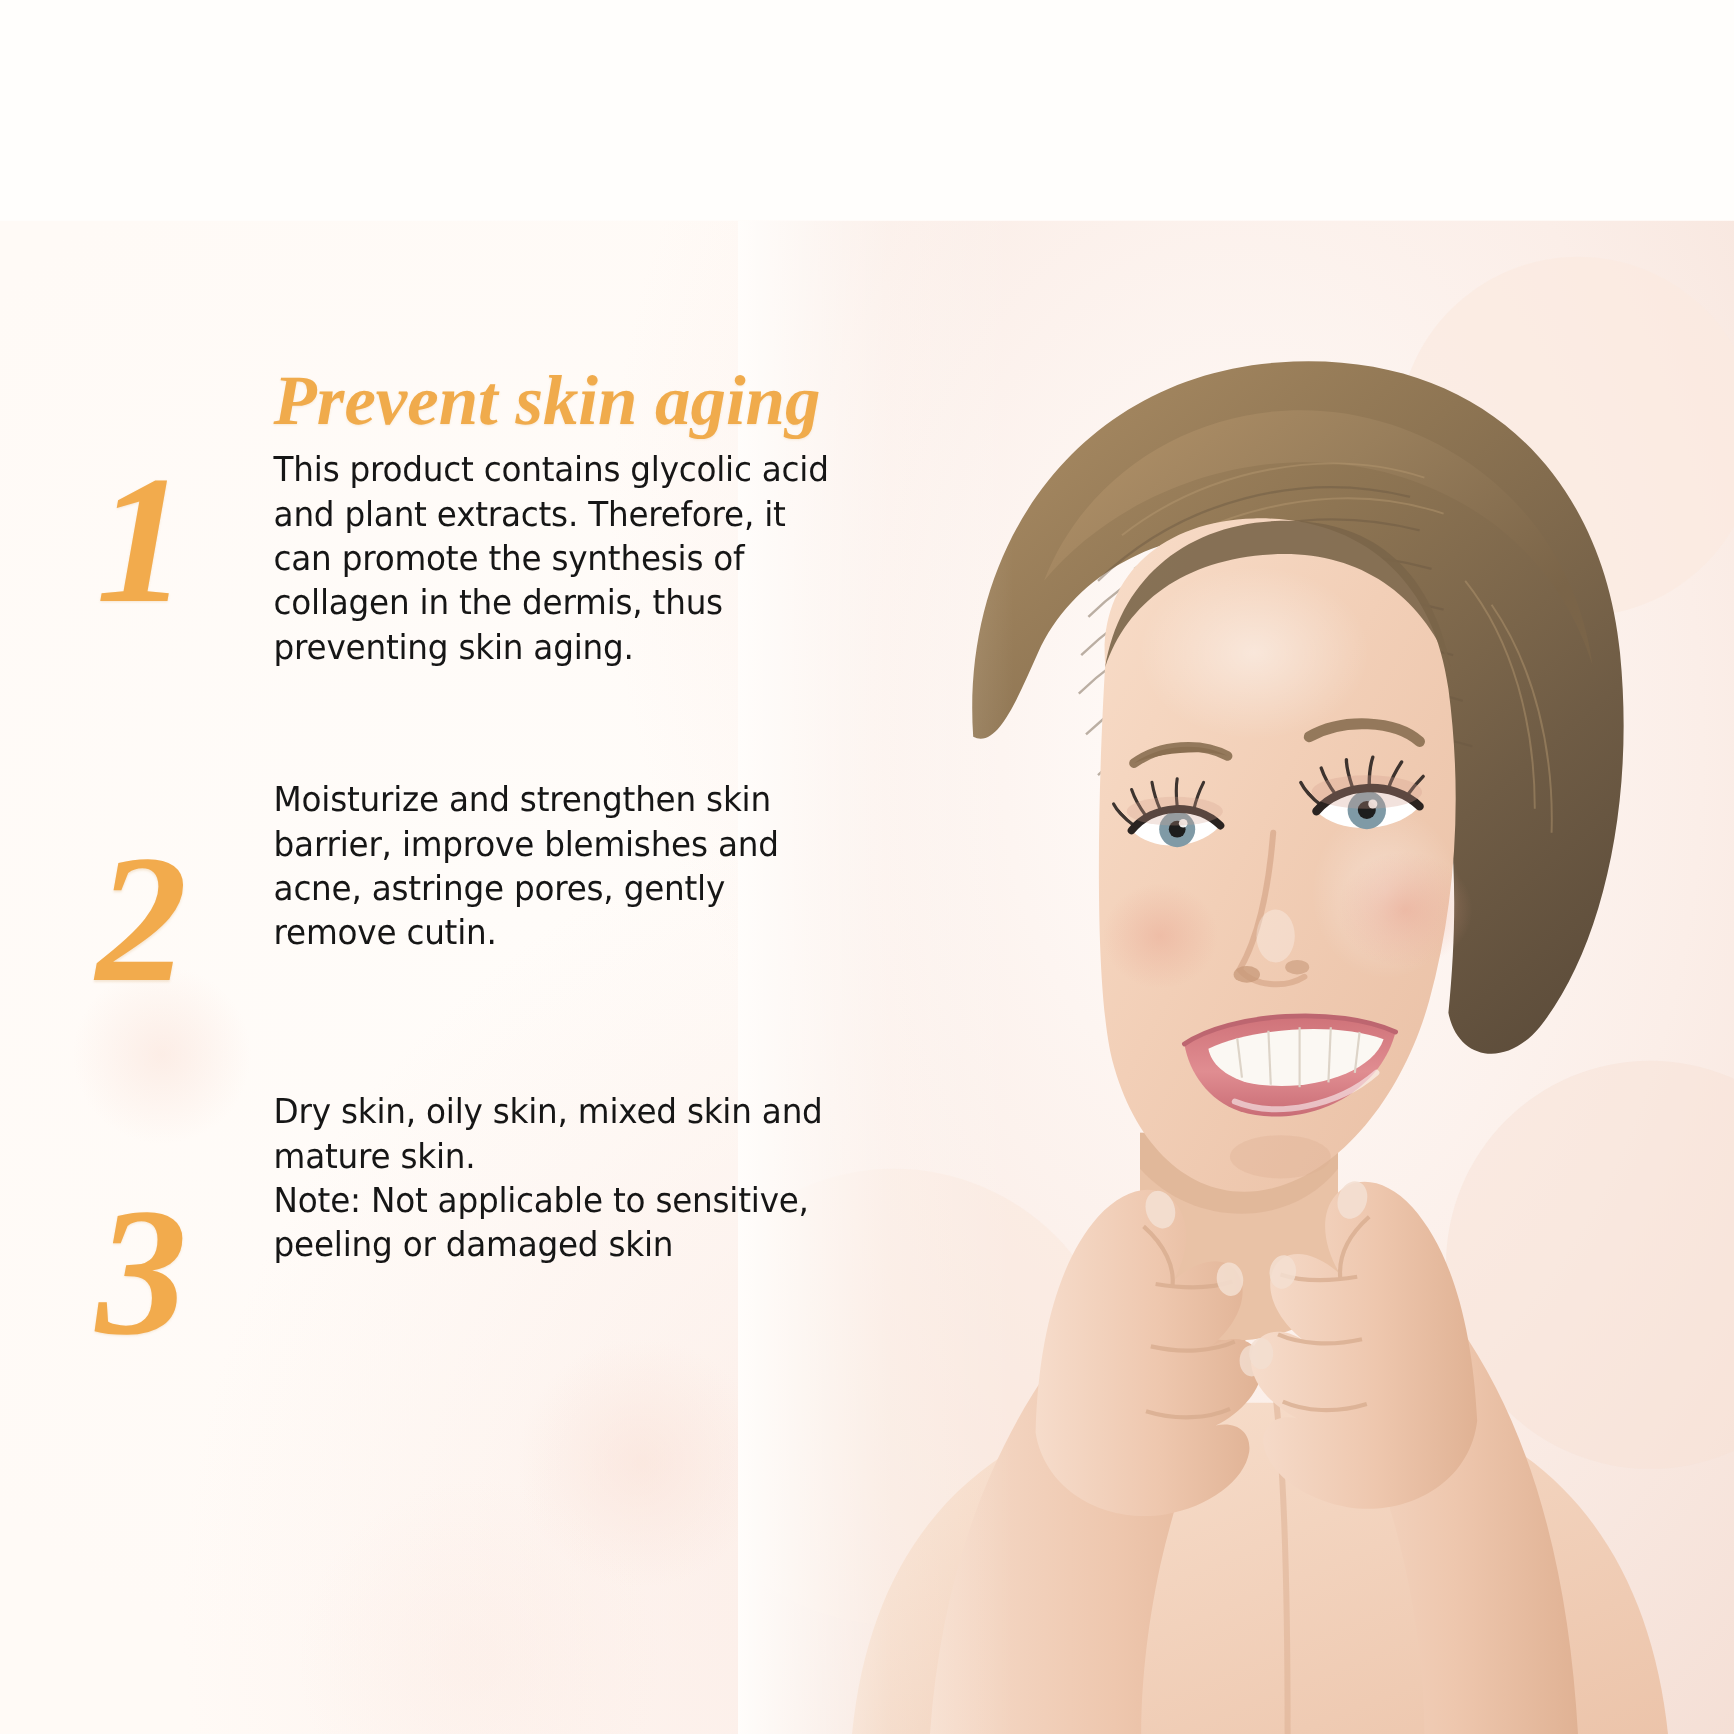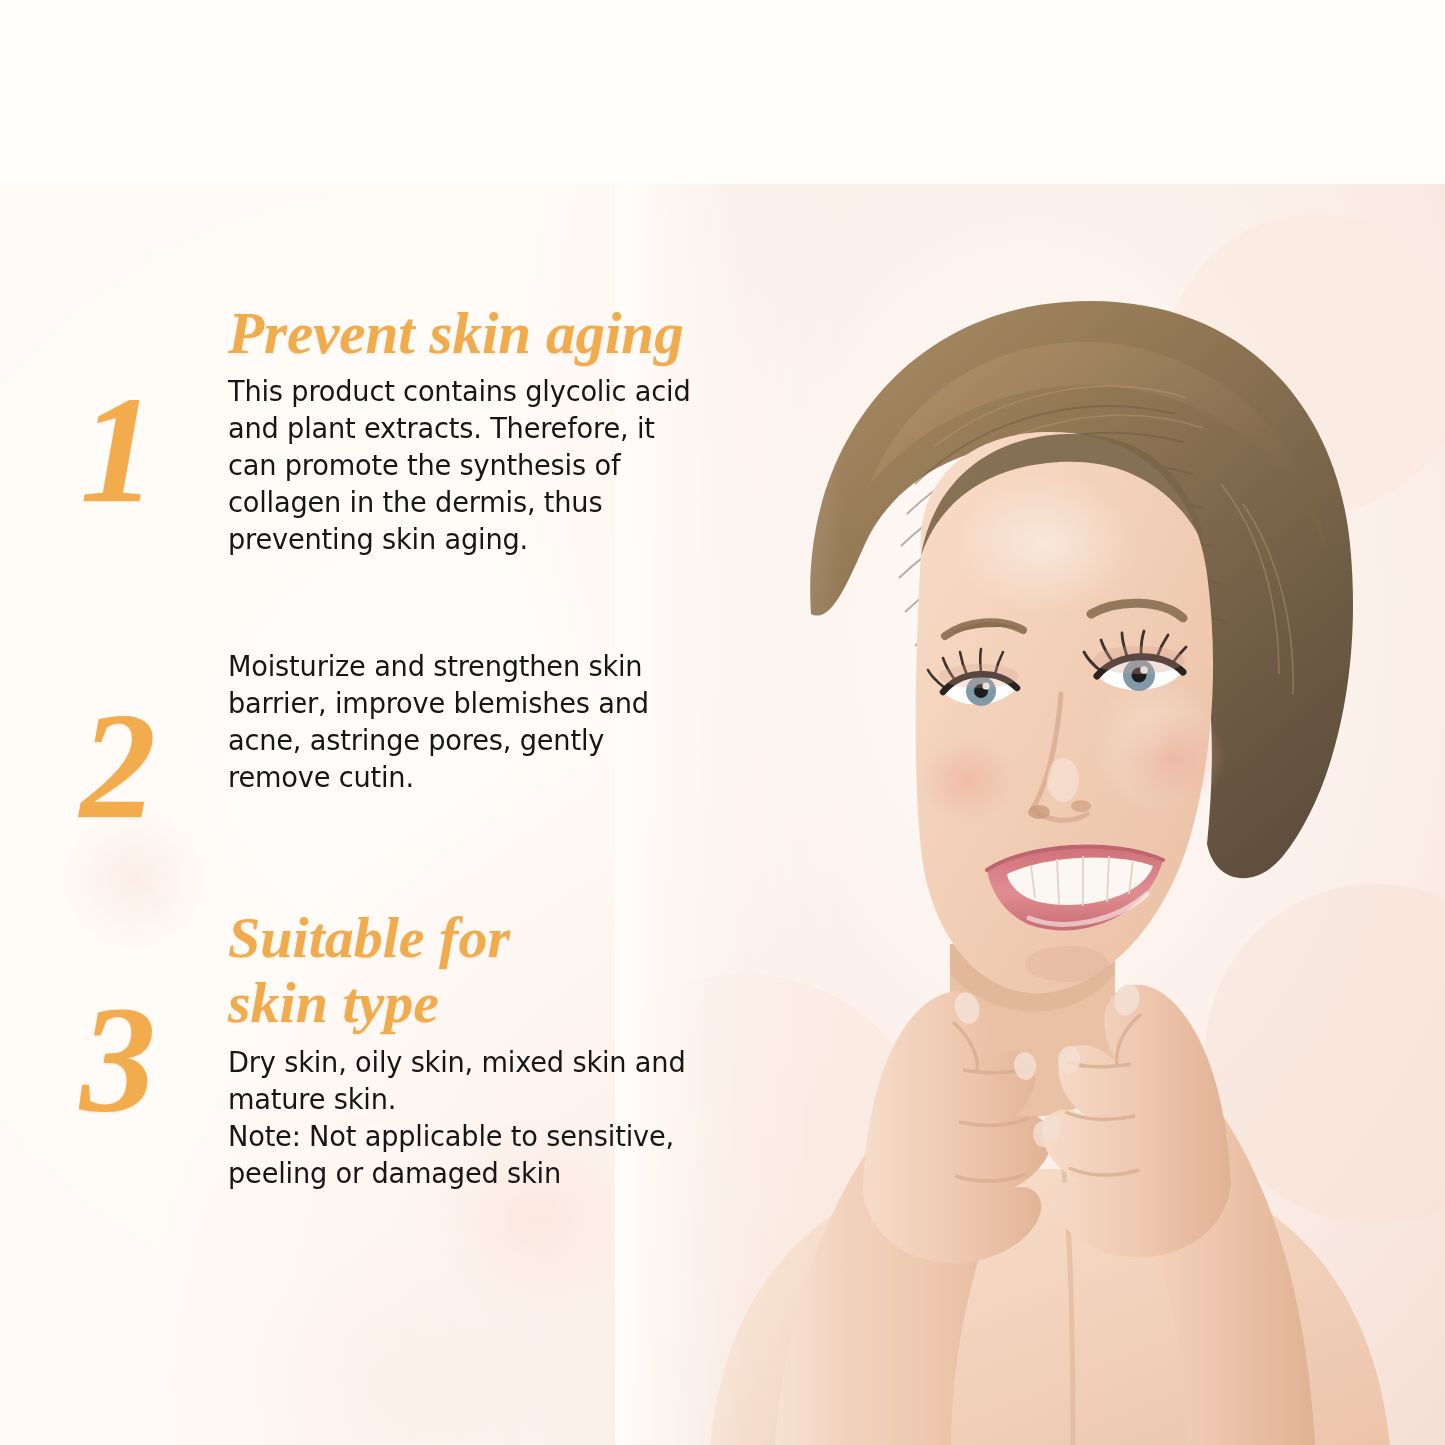--- a/index.html
+++ b/index.html
@@ -377,22 +377,20 @@
     <div class="feature feature-2">
       <div class="feature-num">2</div>
       <div class="feature-body">
         <div class="feature-text">Moisturize and strengthen skin barrier, improve blemishes and acne, astringe pores, gently remove cutin.</div>
       </div>
     </div>
 
     <div class="feature feature-3">
       <div class="feature-num">3</div>
       <div class="feature-body">
-        <div class="feature-heading">Suitable for
-skin type</div>
         <div class="feature-text">Dry skin, oily skin, mixed skin and mature skin.
 Note: Not applicable to sensitive, peeling or damaged skin</div>
       </div>
     </div>
 
   </div>
 
 </div>
 
 </body></html>

